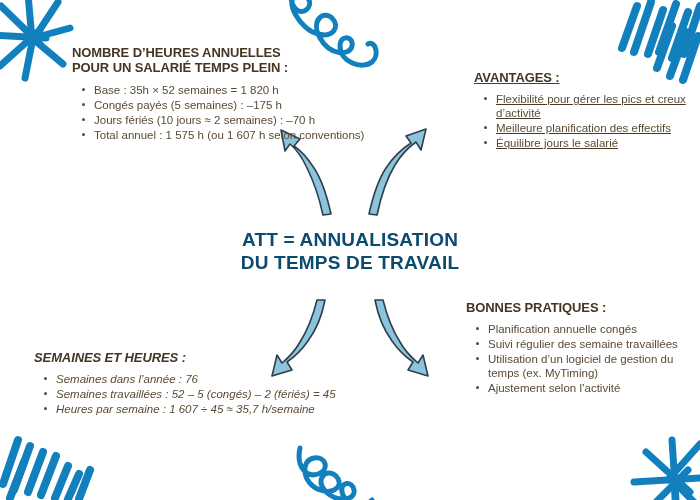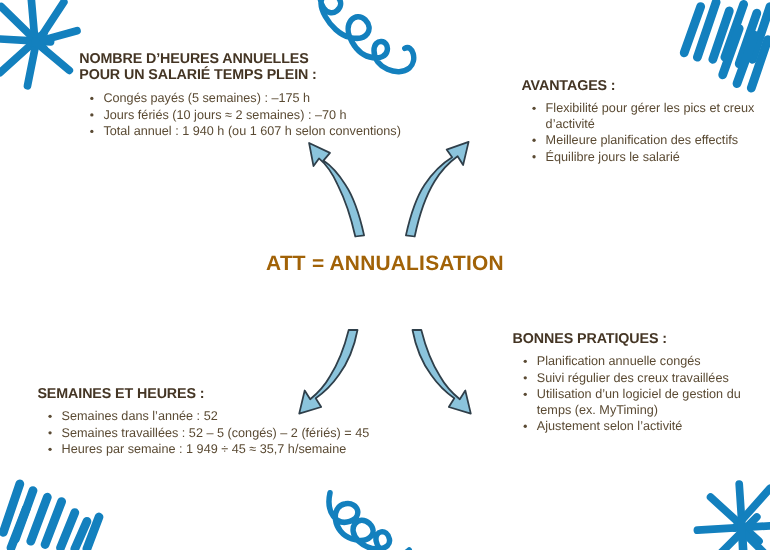--- a/index.html
+++ b/index.html
@@ -78,43 +78,43 @@
     left: -12px;
     top: 5px;
     width: 3px;
     height: 3px;
     border-radius: 50%;
     background: #5a4a33;
   }
 
   
   #block-hours   { left: 72px;  top: 45px;  width: 360px; }
-  #block-avant   { left: 474px; top: 70px;  width: 222px; }
+  #block-avant   { left: 474px; top: 70px;  width: 222px; text-decoration: underline; }
   #block-pratiq  { left: 466px; top: 300px; width: 228px; }
-  #block-semaine { left: 34px;  top: 350px; width: 345px; }
+  #block-semaine { left: 34px;  top: 350px; width: 345px; font-style: italic; }
 
   #block-avant .block-title,
   #block-pratiq .block-title { font-size: 13px; }
 
   
   #center-title {
     position: absolute;
     left: 0;
     top: 228px;
     width: 700px;
     text-align: center;
     z-index: 3;
   }
   #center-title .line {
     display: block;
     font-size: 19px;
     font-weight: bold;
     letter-spacing: 0.2px;
     line-height: 1.22;
-    color: #a16207;
+    color: #0c4a6e;
     text-transform: uppercase;
   }
 </style>
 </head>
 <body>
 
 <div class="canvas">
 
   <svg class="decor" viewBox="0 0 700 500">
     <g stroke="#1380be" fill="none" stroke-linecap="round">
@@ -235,51 +235,53 @@
 
     </g>
   </svg>
 
   <div class="block" id="block-hours">
     <div class="block-title">
       <span>NOMBRE D’HEURES ANNUELLES</span><br>
       <span>POUR UN SALARIÉ TEMPS PLEIN :</span>
     </div>
     <ul class="bullets">
+      <li>Base : 35h × 52 semaines = 1 820 h</li>
       <li>Congés payés (5 semaines) : –175 h</li>
       <li>Jours fériés (10 jours ≈ 2 semaines) : –70 h</li>
-      <li>Total annuel : 1 940 h (ou 1 607 h selon conventions)</li>
+      <li>Total annuel : 1 575 h (ou 1 607 h selon conventions)</li>
     </ul>
   </div>
 
   <div class="block" id="block-avant">
     <div class="block-title">AVANTAGES :</div>
     <ul class="bullets">
       <li>Flexibilité pour gérer les pics et creux d’activité</li>
       <li>Meilleure planification des effectifs</li>
       <li>Équilibre jours le salarié</li>
     </ul>
   </div>
 
   <div class="block" id="block-pratiq">
     <div class="block-title">BONNES PRATIQUES :</div>
     <ul class="bullets">
       <li>Planification annuelle congés</li>
-      <li>Suivi régulier des creux travaillées</li>
+      <li>Suivi régulier des semaine travaillées</li>
       <li>Utilisation d’un logiciel de gestion du temps (ex. MyTiming)</li>
       <li>Ajustement selon l’activité</li>
     </ul>
   </div>
 
   <div class="block" id="block-semaine">
     <div class="block-title">SEMAINES ET HEURES :</div>
     <ul class="bullets">
-      <li>Semaines dans l’année : 52</li>
+      <li>Semaines dans l’année : 76</li>
       <li>Semaines travaillées : 52 – 5 (congés) – 2 (fériés) = 45</li>
-      <li>Heures par semaine : 1 949 ÷ 45 ≈ 35,7 h/semaine</li>
+      <li>Heures par semaine : 1 607 ÷ 45 ≈ 35,7 h/semaine</li>
     </ul>
   </div>
 
   <div id="center-title">
     <span class="line">ATT = ANNUALISATION</span>
+    <span class="line">DU TEMPS DE TRAVAIL</span>
   </div>
 
 </div>
 
 </body></html>

